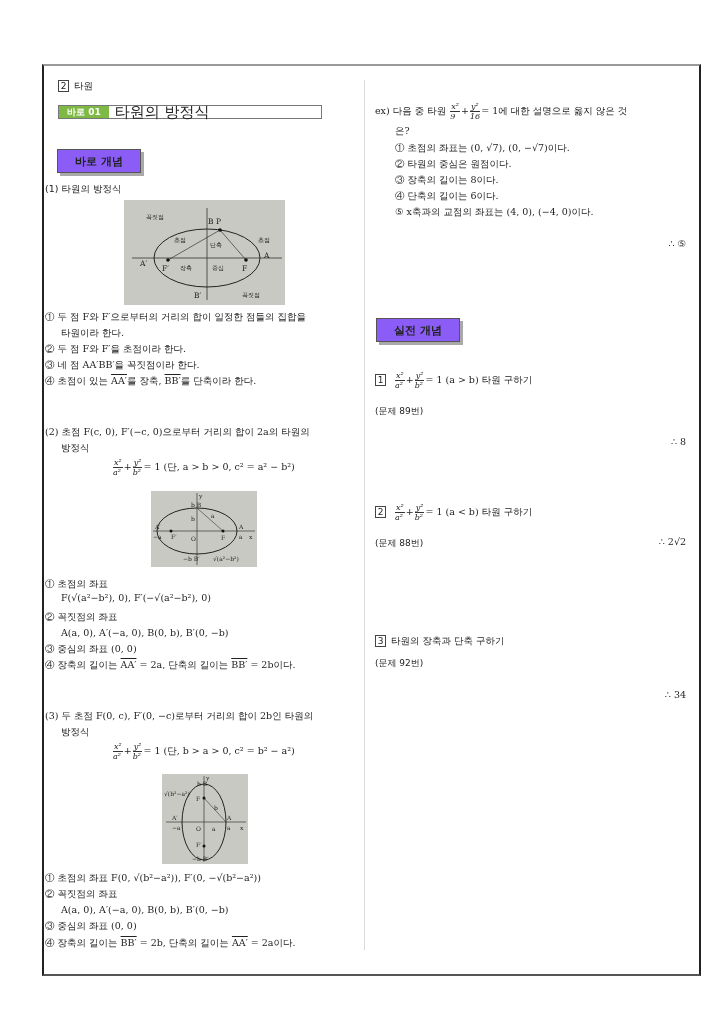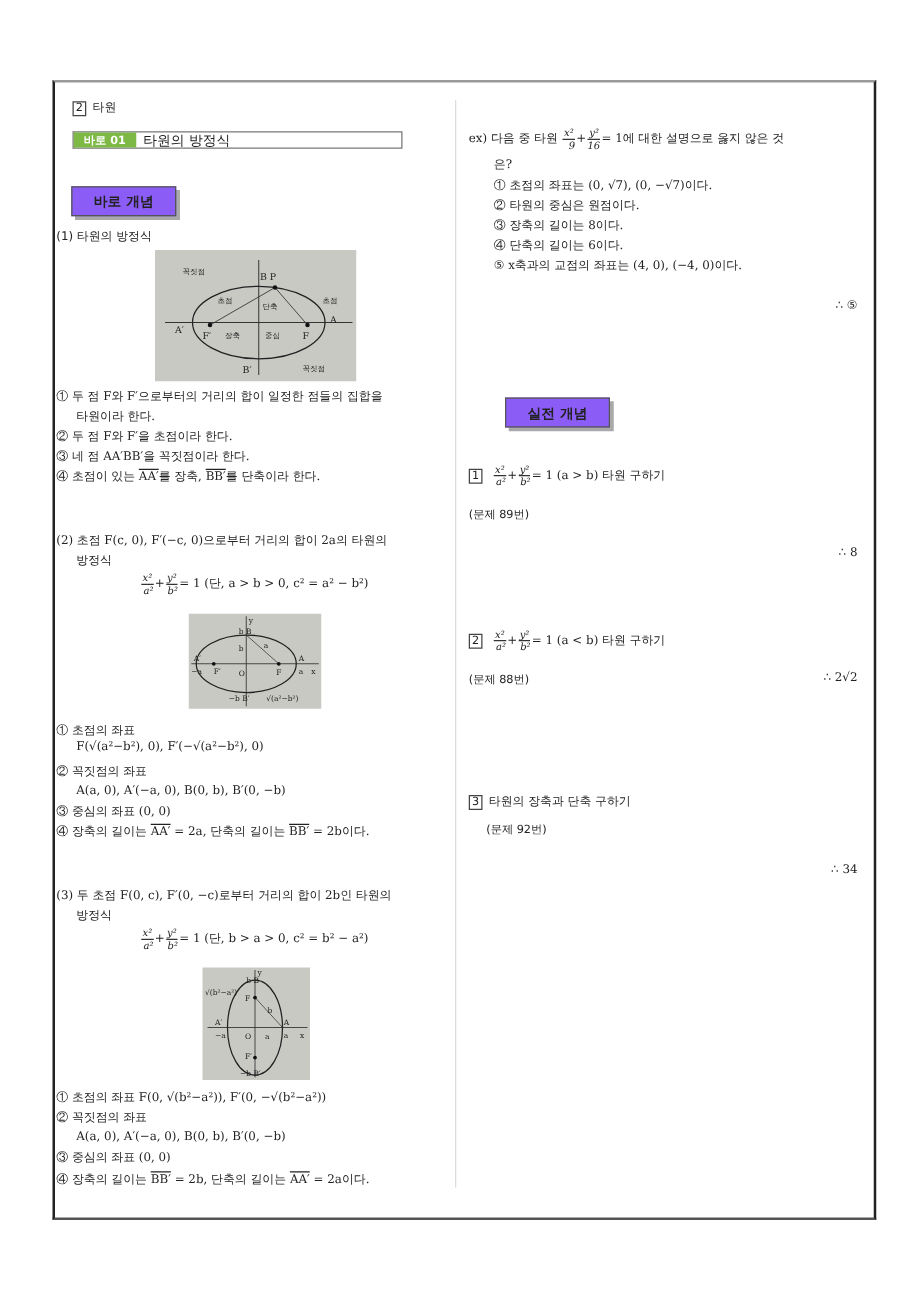--- a/index.html
+++ b/index.html
@@ -6,28 +6,28 @@
   html, body { width: 728px; height: 1031px; background: #ffffff; }
   body { position: relative; font-family: "DejaVu Serif", serif; color: #222; font-size: 9.5px; overflow: hidden; }
   .frame { position: absolute; left: 42px; top: 64px; width: 659px; height: 912px;
            border-top: 2px solid #9a9a9a; border-right: 2px solid #222; border-bottom: 2px solid #555; border-left: 2px solid #222; }
   .divider { position: absolute; left: 364px; top: 80px; width: 1px; height: 870px; background: #dcdcdc; }
   .abs { position: absolute; white-space: nowrap; }
   .sans { font-family: "DejaVu Sans", sans-serif; }
   .boxnum { display: inline-block; border: 1px solid #444; width: 11px; height: 12px; line-height: 11px; text-align: center; font-size: 9px; margin-right: 5px; font-family: "DejaVu Sans", sans-serif; }
   .hbar { position: absolute; left: 58px; top: 105px; width: 264px; height: 14px; border: 1px solid #777; display: flex; align-items: stretch; background: #fff; }
   .hbar .tag { background: #7db944; color: #fff; font-family: "DejaVu Sans", sans-serif; font-weight: bold; font-size: 9px; padding: 0 8px; display: flex; align-items: center; }
-  .hbar .title { padding-left: 6px; display: flex; align-items: center; font-family: "DejaVu Sans", sans-serif; font-size: 11px; }
+  .hbar .title { padding-left: 6px; display: flex; align-items: center; font-family: "DejaVu Sans", sans-serif; font-size: 15px; }
   .concept-btn { position: absolute; height: 24px; border: 1px solid #555; background: #8b5cf6; box-shadow: 3px 3px 0 #a9a9a9;
                  font-family: "DejaVu Sans", sans-serif; font-size: 11px; font-weight: bold; display: flex; align-items: center; justify-content: center; }
   .figure { position: absolute; background: #c9c9c4; }
   .figure svg { width: 100%; height: 100%; }
   .line { position: absolute; white-space: nowrap; font-size: 9.5px; }
   .ind { padding-left: 16px; }
-  .frac { display: inline-flex; flex-direction: column; align-items: flex-end; vertical-align: middle; font-style: italic; font-size: 8px; line-height: 9px; margin: 0 1px; }
+  .frac { display: inline-flex; flex-direction: column; align-items: flex-start; vertical-align: middle; font-style: italic; font-size: 8px; line-height: 9px; margin: 0 1px; }
   .frac .num { border-bottom: 1px solid #333; padding: 0 1px; }
   .ovl { text-decoration: overline; }
   .ans { position: absolute; right: 42px; font-size: 9.5px; }
 </style>
 </head>
 <body>
 
 <div class="frame"></div>
 <div class="divider"></div>
 
@@ -186,21 +186,21 @@
     </span><span>= 1에 대한 설명으로 옳지 않은 것</span>
 </div>
 <div class="line" style="left:395px; top:125px;">은?</div>
 <div class="line" style="left:395px; top:142px;">① 초점의 좌표는 (0, √7), (0, −√7)이다.</div>
 <div class="line" style="left:395px; top:158px;">② 타원의 중심은 원점이다.</div>
 <div class="line" style="left:395px; top:174px;">③ 장축의 길이는 8이다.</div>
 <div class="line" style="left:395px; top:190px;">④ 단축의 길이는 6이다.</div>
 <div class="line" style="left:395px; top:206px;">⑤ x축과의 교점의 좌표는 (4, 0), (−4, 0)이다.</div>
 <div class="ans" style="top:238px;">∴ ⑤</div>
 
-<div class="concept-btn" style="left:376px; top:318px; width:84px;margin-left:28px;">실전 개념</div>
+<div class="concept-btn" style="left:376px; top:318px; width:84px;">실전 개념</div>
 
 <div class="line" style="left:375px; top:371px;">
   <span class="boxnum">1</span>
   <span class="frac">
       <span class="num">x²</span>
       <span>a²</span>
     </span>+<span class="frac">
       <span class="num">y²</span>
       <span>b²</span>
     </span><span>= 1  (a &gt; b) 타원 구하기</span>
@@ -217,14 +217,14 @@
       <span class="num">y²</span>
       <span>b²</span>
     </span><span>= 1  (a &lt; b) 타원 구하기</span>
 </div>
 <div class="line sans" style="left:375px; top:537px; font-size:9px;">(문제 88번)</div>
 <div class="ans" style="top:536px;margin-left:35px;">∴ 2√2</div>
 
 <div class="line" style="left:375px; top:635px;">
   <span class="boxnum">3</span><span class="sans">타원의 장축과 단축 구하기</span>
 </div>
-<div class="line sans" style="left:389px; top:657px; font-size:9px;">(문제 92번)</div>
+<div class="line sans" style="left:375px; top:657px; font-size:9px;">(문제 92번)</div>
 <div class="ans" style="top:689px;">∴ 34</div>
 
 </body></html>

